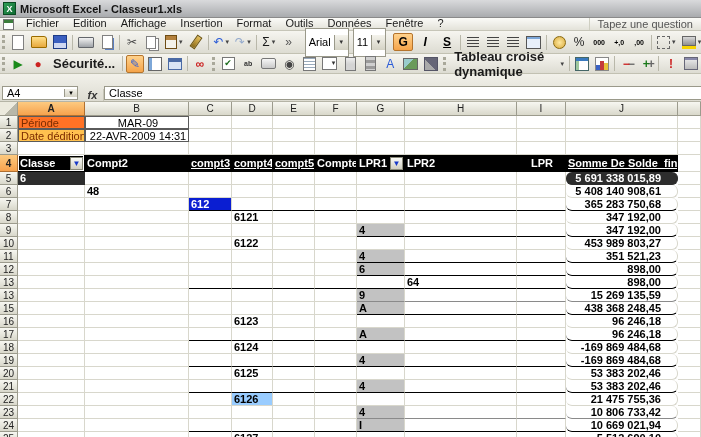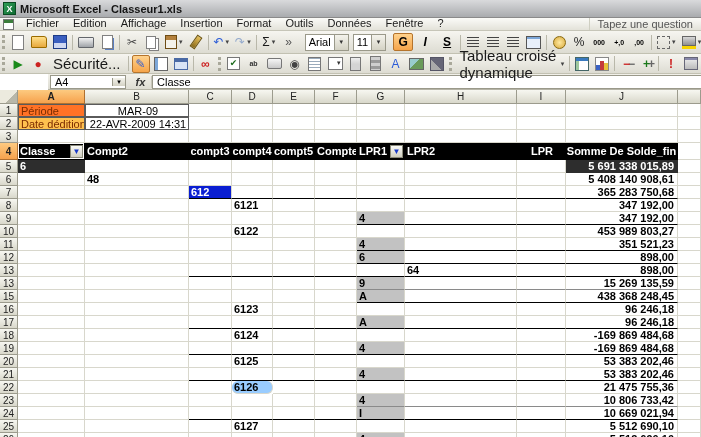--- a/index.html
+++ b/index.html
@@ -23,22 +23,22 @@
   #tb1{height:23px;}
   #tb2{height:20px;}
   .grip{width:3px;height:14px;border-left:3px dotted #a9a89a;margin:0 3px 0 2px;}
   .sep{width:1px;height:15px;background:#b9b8aa;margin:0 2px;}
   .tbtn{height:18px;min-width:18px;padding:0 1px;margin:0 1px;display:inline-flex;align-items:center;justify-content:center;
         border:1px solid transparent;border-radius:2px;font-size:12px;position:relative;cursor:default;}
   .tbtn.active{background:linear-gradient(#ffd28c,#f5a44a);border:1px solid #b5742c;}
   .tbtn.txt{font-weight:bold;font-size:12px;width:20px;}
   .tbtn .small{font-size:7px;font-weight:bold;letter-spacing:0;}
   .dd{font-size:7px;color:#444;margin-left:2px;}
-  .tlabel{font-size:15px;margin:4px 2px;color:#1a1a1a;}
-  .combo{height:17px;background:#fff;border:1px solid #9a998a;display:flex;align-items:center;margin:0 2px;}
+  .tlabel{font-size:13px;margin:4px 2px;color:#1a1a1a;font-weight:bold;}
+  .combo{height:29px;background:#fff;border:1px solid #9a998a;display:flex;align-items:center;margin:0 2px;}
   .combo .cval{padding:0 3px;overflow:hidden;white-space:nowrap;}
   .combo .carr{width:14px;height:15px;background:linear-gradient(#f4f3ec,#d4d2c4);border-left:1px solid #9a998a;
                font-size:7px;display:flex;align-items:center;justify-content:center;color:#333;}
   
   .ic-new::before{content:"";width:10px;height:13px;background:#fff;border:1px solid #808080;}
   .ic-open::before{content:"";width:14px;height:10px;background:linear-gradient(#ffe08a,#e7a93e);border:1px solid #9a6b00;border-radius:1px 3px 1px 1px;}
   .ic-save::before{content:"";width:12px;height:12px;background:#3b5fc0;border:1px solid #1e3c86;box-shadow:inset 0 -5px 0 #cfd8f2;}
   .ic-print::before{content:"";width:14px;height:9px;background:linear-gradient(#f2f2f2,#9fa3a8);border:1px solid #63666b;border-radius:1px;}
   .ic-preview::before{content:"";width:9px;height:12px;background:#fff;border:1px solid #808080;box-shadow:2px 2px 0 -1px #5a7ec0;}
   .ic-copy::before{content:"";width:8px;height:11px;background:#fff;border:1px solid #808080;box-shadow:3px 2px 0 -1px #fff,3px 2px 0 0 #808080;margin-right:3px;}
@@ -64,44 +64,44 @@
   .ic-tools::before{content:"";width:12px;height:12px;background:linear-gradient(45deg,#aaa 45%,#667 45%);border:1px solid #556;}
   .ic-report::before{content:"";width:13px;height:12px;background:#fff;border:1px solid #466;box-shadow:inset 0 3px 0 #3a7abf,inset 3px 0 0 #9ec79e;}
   .ic-chart::before{content:"";width:13px;height:12px;border:1px solid #888;background:
       linear-gradient(to top,#3a62c4 0 5px,transparent 5px) 0 100%/4px 100% no-repeat,
       linear-gradient(to top,#c43a3a 0 9px,transparent 9px) 4px 100%/4px 100% no-repeat,
       linear-gradient(to top,#e8c23a 0 7px,transparent 7px) 8px 100%/4px 100% no-repeat,#fff;}
   .ic-hide::before{content:"−";color:#c22;font-weight:bold;font-size:12px;text-shadow:5px 0 0 #666;}
   .ic-show::before{content:"+";color:#1a7a1a;font-weight:bold;font-size:12px;text-shadow:5px 0 0 #666;}
   .ic-field::before{content:"";width:12px;height:11px;background:linear-gradient(#eee,#bbb);border:1px solid #667;box-shadow:inset 0 2px 0 #88a;}
   
-  .fbar{height:16px;display:flex;align-items:center;background:linear-gradient(180deg,#f2f1ea,#dddcd2);border-bottom:1px solid #b5b4a6;margin-left:48px;}
+  .fbar{height:28px;display:flex;align-items:flex-end;background:linear-gradient(180deg,#f2f1ea,#dddcd2);border-bottom:1px solid #b5b4a6;}
   .namebox{width:76px;background:#fff;border:1px solid #9a998a;display:flex;align-items:center;padding-left:4px;margin:1px 0 1px 2px;}
   .namebox .nb-dd{margin-left:auto;width:13px;height:100%;background:linear-gradient(#f4f3ec,#d4d2c4);border-left:1px solid #9a998a;font-size:7px;display:flex;align-items:center;justify-content:center;}
   .fxbtn{width:22px;display:flex;align-items:center;justify-content:center;font-style:italic;font-weight:bold;color:#333;border-right:1px solid #c6c5b8;margin-left:4px;}
   .fcontent{flex:1;background:#fff;border:1px solid #9a998a;border-right:none;margin:1px 0;display:flex;align-items:center;padding-left:4px;}
   
   #sheet{position:relative;width:701px;height:349px;background:#fff;overflow:hidden;}
   #grid{display:grid;grid-template-columns:18px 67px 104px 43px 41px 42px 42px 48px 112px 49px 112px 23px;
         grid-template-rows:14px 13px 13px 13px 17px repeat(22,13px);}
   .hdr{background:linear-gradient(180deg,#f7f7f1,#d9d8cb);border-right:1px solid #9c9b8d;border-bottom:1px solid #9c9b8d;
        display:flex;align-items:center;justify-content:center;font-size:10px;color:#222;overflow:hidden;}
   .hsel{background:linear-gradient(180deg,#fdca80,#f6a24d);border-right-color:#b07030;border-bottom-color:#b07030;font-weight:bold;}
   .corner{background:linear-gradient(135deg,#eceade 60%,#b8b7a9 60%);}
   .c{background:#fff;border-right:1px solid #d8d7cc;border-bottom:1px solid #d8d7cc;display:flex;align-items:center;
      padding-left:2px;overflow:hidden;white-space:nowrap;font-size:11px;}
   .b{font-weight:bold;}
-  .num{justify-content:flex-end;padding-right:3px;font-weight:bold;}
+  .num{justify-content:flex-end;padding-right:16px;font-weight:bold;border-radius:6px;}
   .ph{background:#000;color:#fff;font-weight:bold;border-right-color:#000;border-bottom-color:#000;}
-  .ph.r{justify-content:center;padding-right:2px;}
+  .ph.r{justify-content:flex-start;padding-right:2px;text-decoration:underline;}
   .ph.ctr{justify-content:center;}
   .act{box-shadow:inset 0 0 0 1px #fff;}
   .dk{background:#2d2d2d;color:#fff;font-weight:bold;border-right-color:#2d2d2d;border-bottom-color:#2d2d2d;}
   .bluec{background:#0a1ed2;color:#fff;font-weight:bold;}
-  .lbluec{background:#99ccff;font-weight:bold;border-radius:6px;}
+  .lbluec{background:#99ccff;font-weight:bold;}
   .grayc{background:#c2c2c2;font-weight:bold;border-bottom-color:#9a9a9a;}
   .bl{border-bottom:1px solid #000;}
   .bl2{border-bottom:1px solid #8a8a8a;}
   .lp{background:#ff7226;color:#7c2c00;border:1px solid #5a5a5a;}
   .ld{background:#ffc14f;color:#7c2c00;border:1px solid #5a5a5a;}
   .cv{border:1px solid #5a5a5a;justify-content:space-between;padding-right:0;flex-direction:column;}
   .cbtn{width:13px;height:11px;background:linear-gradient(#f6f5ee,#cfccbc);border:1px solid #5a78b5;font-size:7px;
         display:flex;align-items:center;justify-content:center;color:#222;margin-right:0;}
   .ddbtn{margin-left:auto;margin-right:1px;width:13px;height:13px;background:linear-gradient(#fafaf6,#cfcdc0);
          border:1px solid #8a8a7a;color:#1738c8;font-size:8px;display:flex;align-items:center;justify-content:center;}

